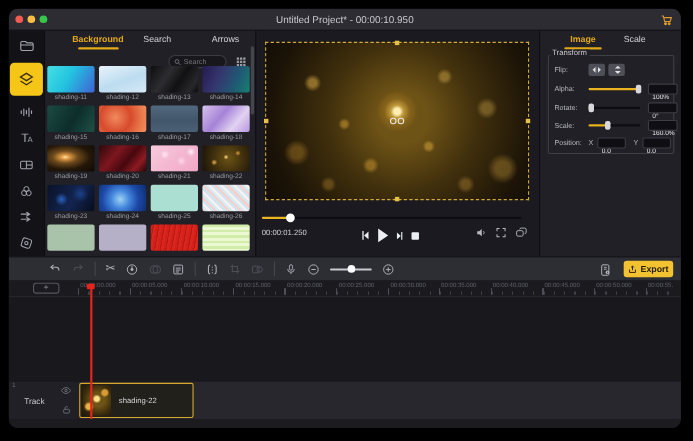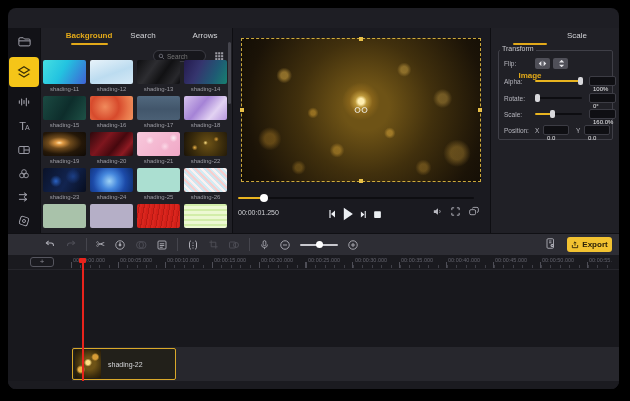--- a/index.html
+++ b/index.html
@@ -61,40 +61,40 @@
   .scrub-fill { position:absolute; left:0; top:3px; height:2px; background:#e9b420; border-radius:1px; }
   .scrub-dot { position:absolute; top:0; width:8px; height:8px; background:#fff; border-radius:50%; }
   .pcontrols { position:absolute; left:0; top:176px; width:100%; height:20px; }
   .ptime { position:absolute; left:5px; top:5px; font-size:7px; color:#cfd0d4; }
   .pbtns { position:absolute; left:95px; top:0; height:20px; display:flex; align-items:center; gap:6px; color:#eceff3; }
   .picons { position:absolute; right:10px; top:2px; display:flex; gap:7px; color:#b9b9c1; align-items:center; }
 
   
   .inspector { position:absolute; left:482px; top:0; width:129px; height:100%; background:#202026; border-left:1px solid #0e0e12; }
   .ins-tab { position:absolute; top:3px; font-size:8px; color:#d3d4d8; transform:translateX(-50%); }
-  .ins-tab.active { color:#e2a919; font-weight:bold;margin-top:40px; }
+  .ins-tab.active { color:#e2a919; font-weight:bold; }
   .transform-box { position:absolute; left:7px; top:22px; width:115px; height:90px; border:1px solid #3f3f47; border-radius:2px; }
   .transform-legend { position:absolute; left:9px; top:17px; font-size:7px; color:#c9c9ce; background:#202026; padding:0 2px; z-index:2; }
   .trow { position:absolute; left:0; width:100%; height:11px; }
   .trow .lab { position:absolute; left:5px; top:2px; font-size:6.5px; color:#b6b6be; }
   .flipbtn { position:absolute; top:0; width:15px; height:11px; background:#4f4f58; border-radius:2px; color:#e3e3e8; display:flex; align-items:center; justify-content:center; font-size:5px; }
   .slider { position:absolute; left:36px; top:4px; width:47px; height:2px; background:#0d0d11; border-radius:1px; }
   .slider .fill { position:absolute; left:0; top:0; height:2px; background:#e9b420; border-radius:1px; }
   .slider .knob { position:absolute; top:-3px; width:5px; height:8px; background:#d8d8dc; border-radius:2px; }
   .vbox { position:absolute; top:0; width:27px; height:10px; background:#0f0f13; border:1px solid #3c3c44; border-radius:2px; }
   .vbox input { width:100%; height:100%; background:transparent; border:none; outline:none; color:#e8e8ea; font-size:6px; padding-left:3px; font-family:"Liberation Sans",sans-serif; }
 
   
   .toolbar { position:absolute; left:0; top:225px; width:100%; height:22px; background:#2d2d34; border-top:1px solid #101014; display:flex; align-items:center; padding-left:36px; gap:9px; }
   .tb-ic { color:#b0b0b8; display:flex; align-items:center; font-size:10px; line-height:1; }
   .tb-ic.disabled { color:#4e4e57; }
   .tb-sep { width:1px; height:13px; background:#45454d; }
   .zoom-slider { width:38px; height:2px; background:#c9c9cf; border-radius:1px; position:relative; }
   .zoom-slider .zknob { position:absolute; left:16px; top:-3px; width:7px; height:7px; background:#fff; border-radius:50%; }
-  .tb-right { position:absolute; right:7px; display:flex; align-items:flex-start; gap:10px; }
+  .tb-right { position:absolute; right:7px; display:flex; align-items:flex-end; gap:10px; }
   .export-btn { width:45px; height:15px; background:#f2c231; border-radius:3px; display:flex; align-items:center; justify-content:center; gap:3px; color:#2a2008; font-size:8px; font-weight:bold; }
 
   
   .timeline { position:absolute; left:0; top:247px; width:100%; height:134px; background:#18181d; }
   .ruler { position:absolute; left:0; top:0; width:100%; height:15px; background:#1a1a1f; border-bottom:1px solid #26262c; }
   .add-track-btn { position:absolute; left:22px; top:2px; width:24px; height:10px; border:1px solid #55555e; border-radius:3px; color:#8a8a93; font-size:8px; line-height:8px; text-align:center; }
   .rlabel { position:absolute; top:2px; font-size:5.5px; color:#62626c; white-space:nowrap; }
   .ticks-minor { position:absolute; left:63px; right:4px; bottom:1px; height:3px;
      background:repeating-linear-gradient(90deg,#3f3f47 0 1px,transparent 1px 9.4px); }
   .ticks-major { position:absolute; left:63px; right:4px; bottom:1px; height:6px;
@@ -118,20 +118,33 @@
   .tl-bottom { position:absolute; left:0; bottom:0; width:100%; height:8px; background:#1b1b20; }
 
   svg { display:block; }
 </style>
 </head>
 <body>
 
 <div class="stage">
 <div class="window">
 
+  <div class="titlebar">
+    <span class="tl-dot tl-red"></span>
+    <span class="tl-dot tl-yellow"></span>
+    <span class="tl-dot tl-green"></span>
+    <div class="win-title">Untitled Project* - 00:00:10.950</div>
+    <span class="cart">
+      <svg width="12" height="12" viewBox="0 0 24 24" fill="none" stroke="currentColor" stroke-width="2">
+            <path d="M3 5h3l2.4 10h10l2.3-7H7"></path>
+            <circle cx="10" cy="19" r="1.7" fill="currentColor"></circle>
+            <circle cx="16.6" cy="19" r="1.7" fill="currentColor"></circle>
+          </svg>
+    </span>
+  </div>
 
   <div class="main">
 
     <div class="sidebar">
       <div class="sb-btn">
         <span>
               <svg width="15" height="15" viewBox="0 0 24 24" fill="none" stroke="currentColor" stroke-width="1.6">
                 <path d="M3 8a2 2 0 0 1 2-2h5l2 2h7a2 2 0 0 1 2 2v7a2 2 0 0 1-2 2H5a2 2 0 0 1-2-2z"></path>
                 <path d="M3 11h18"></path>
               </svg>
@@ -535,20 +548,36 @@
       <span class="rlabel" style="left:347px">00:00:30.000</span>
       <span class="rlabel" style="left:393px">00:00:35.000</span>
       <span class="rlabel" style="left:440px">00:00:40.000</span>
       <span class="rlabel" style="left:487px">00:00:45.000</span>
       <span class="rlabel" style="left:534px">00:00:50.000</span>
       <span class="rlabel" style="left:581px">00:00:55.</span>
       <div class="ticks-minor"></div>
       <div class="ticks-major"></div>
     </div>
 
+    <div class="track-header">
+      <span class="track-num">1</span>
+      <span class="track-name">Track</span>
+      <span class="track-eye">
+            <svg width="10" height="8" viewBox="0 0 24 18" fill="none" stroke="currentColor" stroke-width="1.8">
+              <path d="M2 9s4-6.5 10-6.5S22 9 22 9s-4 6.5-10 6.5S2 9 2 9z"></path>
+              <circle cx="12" cy="9" r="2.6"></circle>
+            </svg>
+          </span>
+      <span class="track-lock">
+            <svg width="9" height="9" viewBox="0 0 24 24" fill="none" stroke="currentColor" stroke-width="1.9">
+              <rect x="5" y="11" width="14" height="9" rx="2"></rect>
+              <path d="M8.5 11V7.5A3.5 3.5 0 0 1 15 6"></path>
+            </svg>
+          </span>
+    </div>
     <div class="track-lane">
       <div class="clip">
         <div class="clip-thumb"></div>
         <span class="clip-label">shading-22</span>
       </div>
     </div>
 
     <div class="playhead-cap"></div>
     <div class="playhead-line"></div>
     <div class="tl-bottom"></div>

